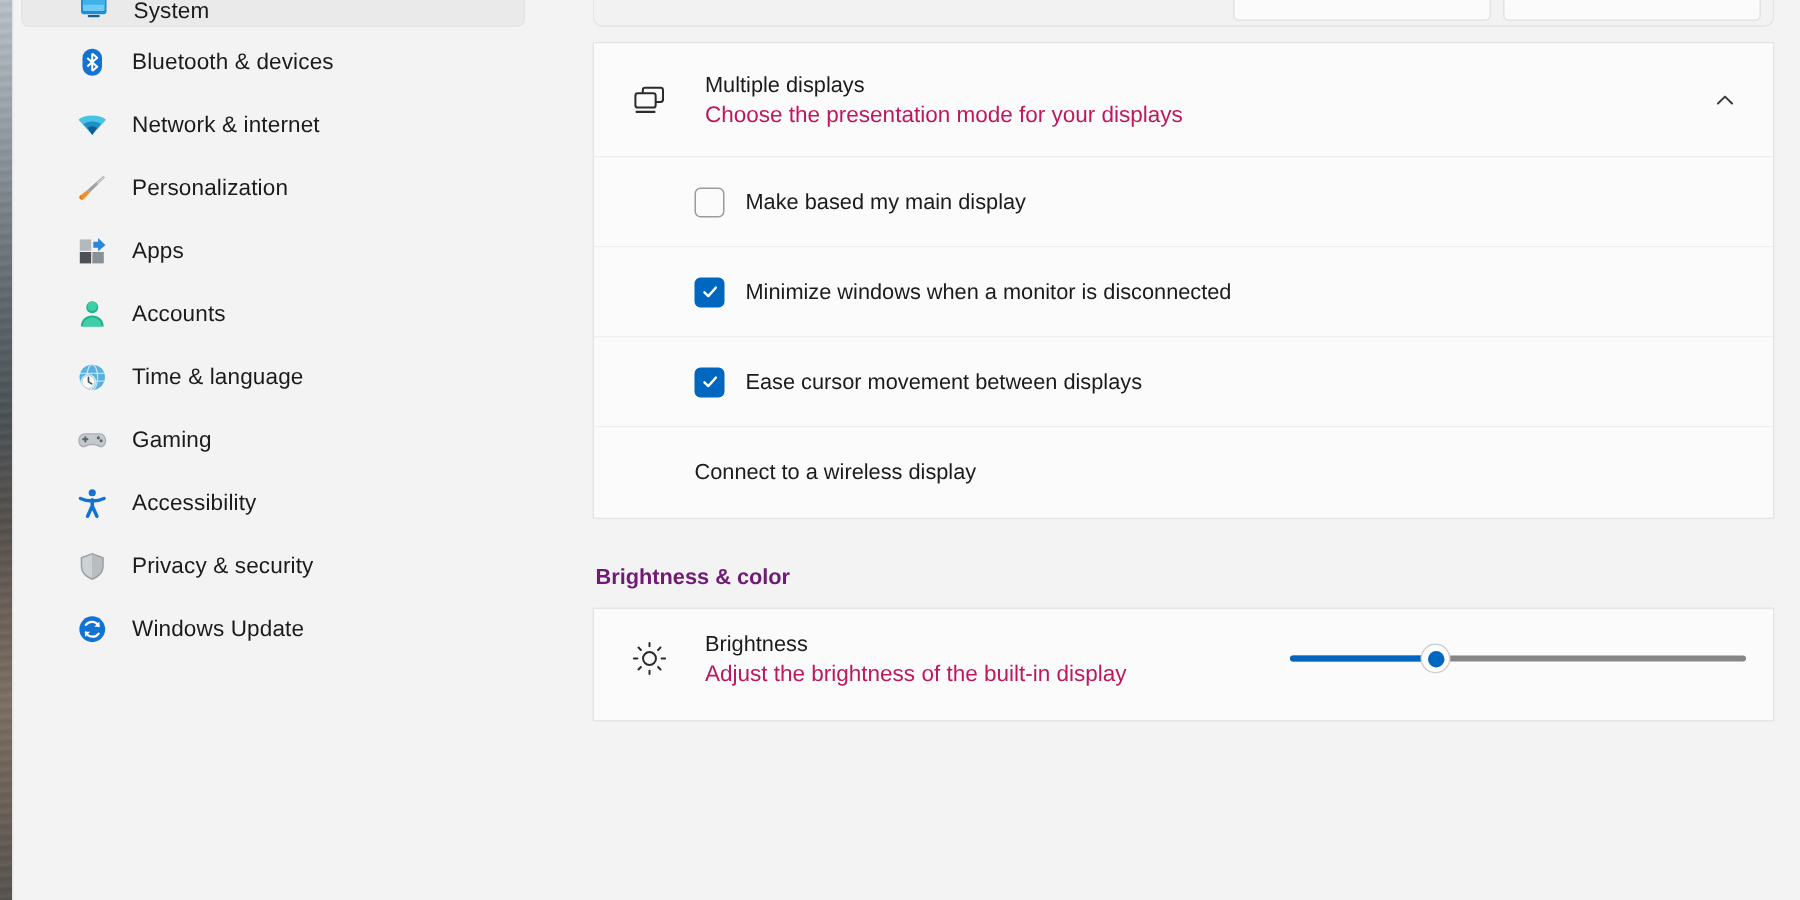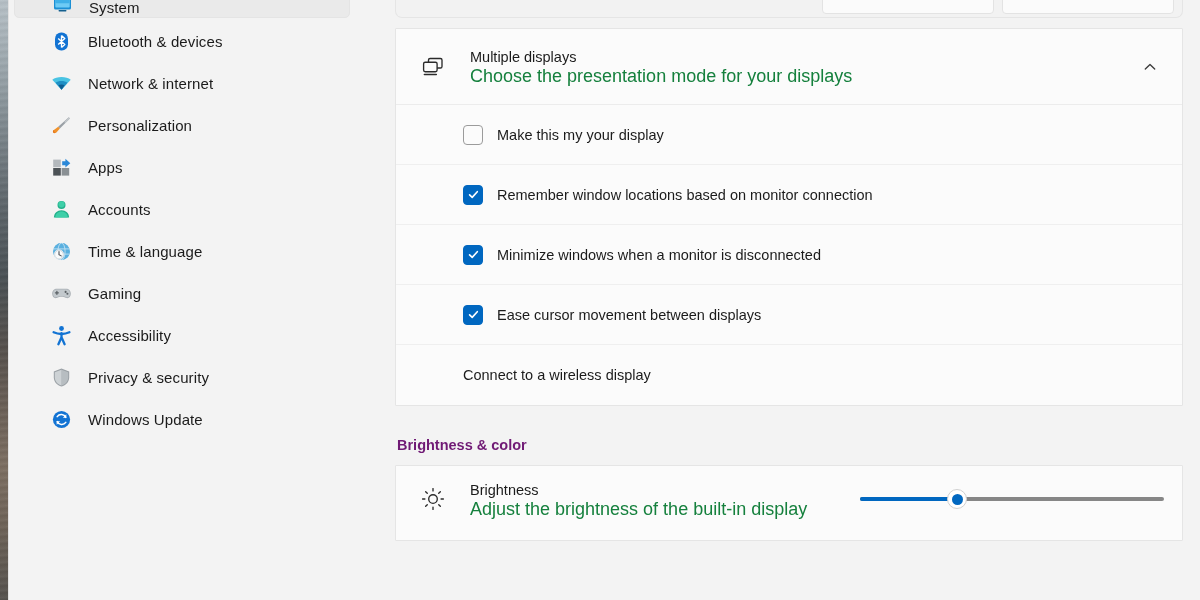--- a/index.html
+++ b/index.html
@@ -172,22 +172,22 @@
     flex: none;
     margin-right: 20px;
   }
   .sec-text { flex: 1; }
   .sec-title {
     font-size: 14.5px;
     color: #1b1b1b;
     line-height: 19px;
   }
   .sec-sub {
-    font-size: 18px;
-    color: #15803d;
+    font-size: 15px;
+    color: #be185d;
     line-height: 17px;
     margin-top: 1px;
   }
   .sec-chevron {
     width: 36px; height: 36px;
     display: flex; align-items: center; justify-content: center;
     flex: none;
   }
 
   
@@ -502,31 +502,23 @@
           </span>
           <span class="sec-chevron">
             <svg width="14" height="14" viewBox="0 0 14 14">
               <path d="M2.3 9 L7 4.4 L11.7 9" stroke="#3b3b3b" stroke-width="1.35" fill="none" stroke-linecap="round" stroke-linejoin="round"></path>
             </svg>
           </span>
         </div>
 
         <div class="cb-row">
           <span class="cb-box off"></span>
-          <span class="cb-label">Make this my your display</span>
-        </div>
-
-        <div class="cb-row">
-          <span class="cb-box on">
-            <svg width="13" height="13" viewBox="0 0 13 13">
-              <path d="M2.6 6.9 L5.2 9.4 L10.3 3.7" stroke="#ffffff" stroke-width="1.6" fill="none" stroke-linecap="round" stroke-linejoin="round"></path>
-            </svg>
-          </span>
-          <span class="cb-label">Remember window locations based on monitor connection</span>
-        </div>
+          <span class="cb-label">Make based my main display</span>
+        </div>
+
 
         <div class="cb-row">
           <span class="cb-box on">
             <svg width="13" height="13" viewBox="0 0 13 13">
               <path d="M2.6 6.9 L5.2 9.4 L10.3 3.7" stroke="#ffffff" stroke-width="1.6" fill="none" stroke-linecap="round" stroke-linejoin="round"></path>
             </svg>
           </span>
           <span class="cb-label">Minimize windows when a monitor is disconnected</span>
         </div>
 

